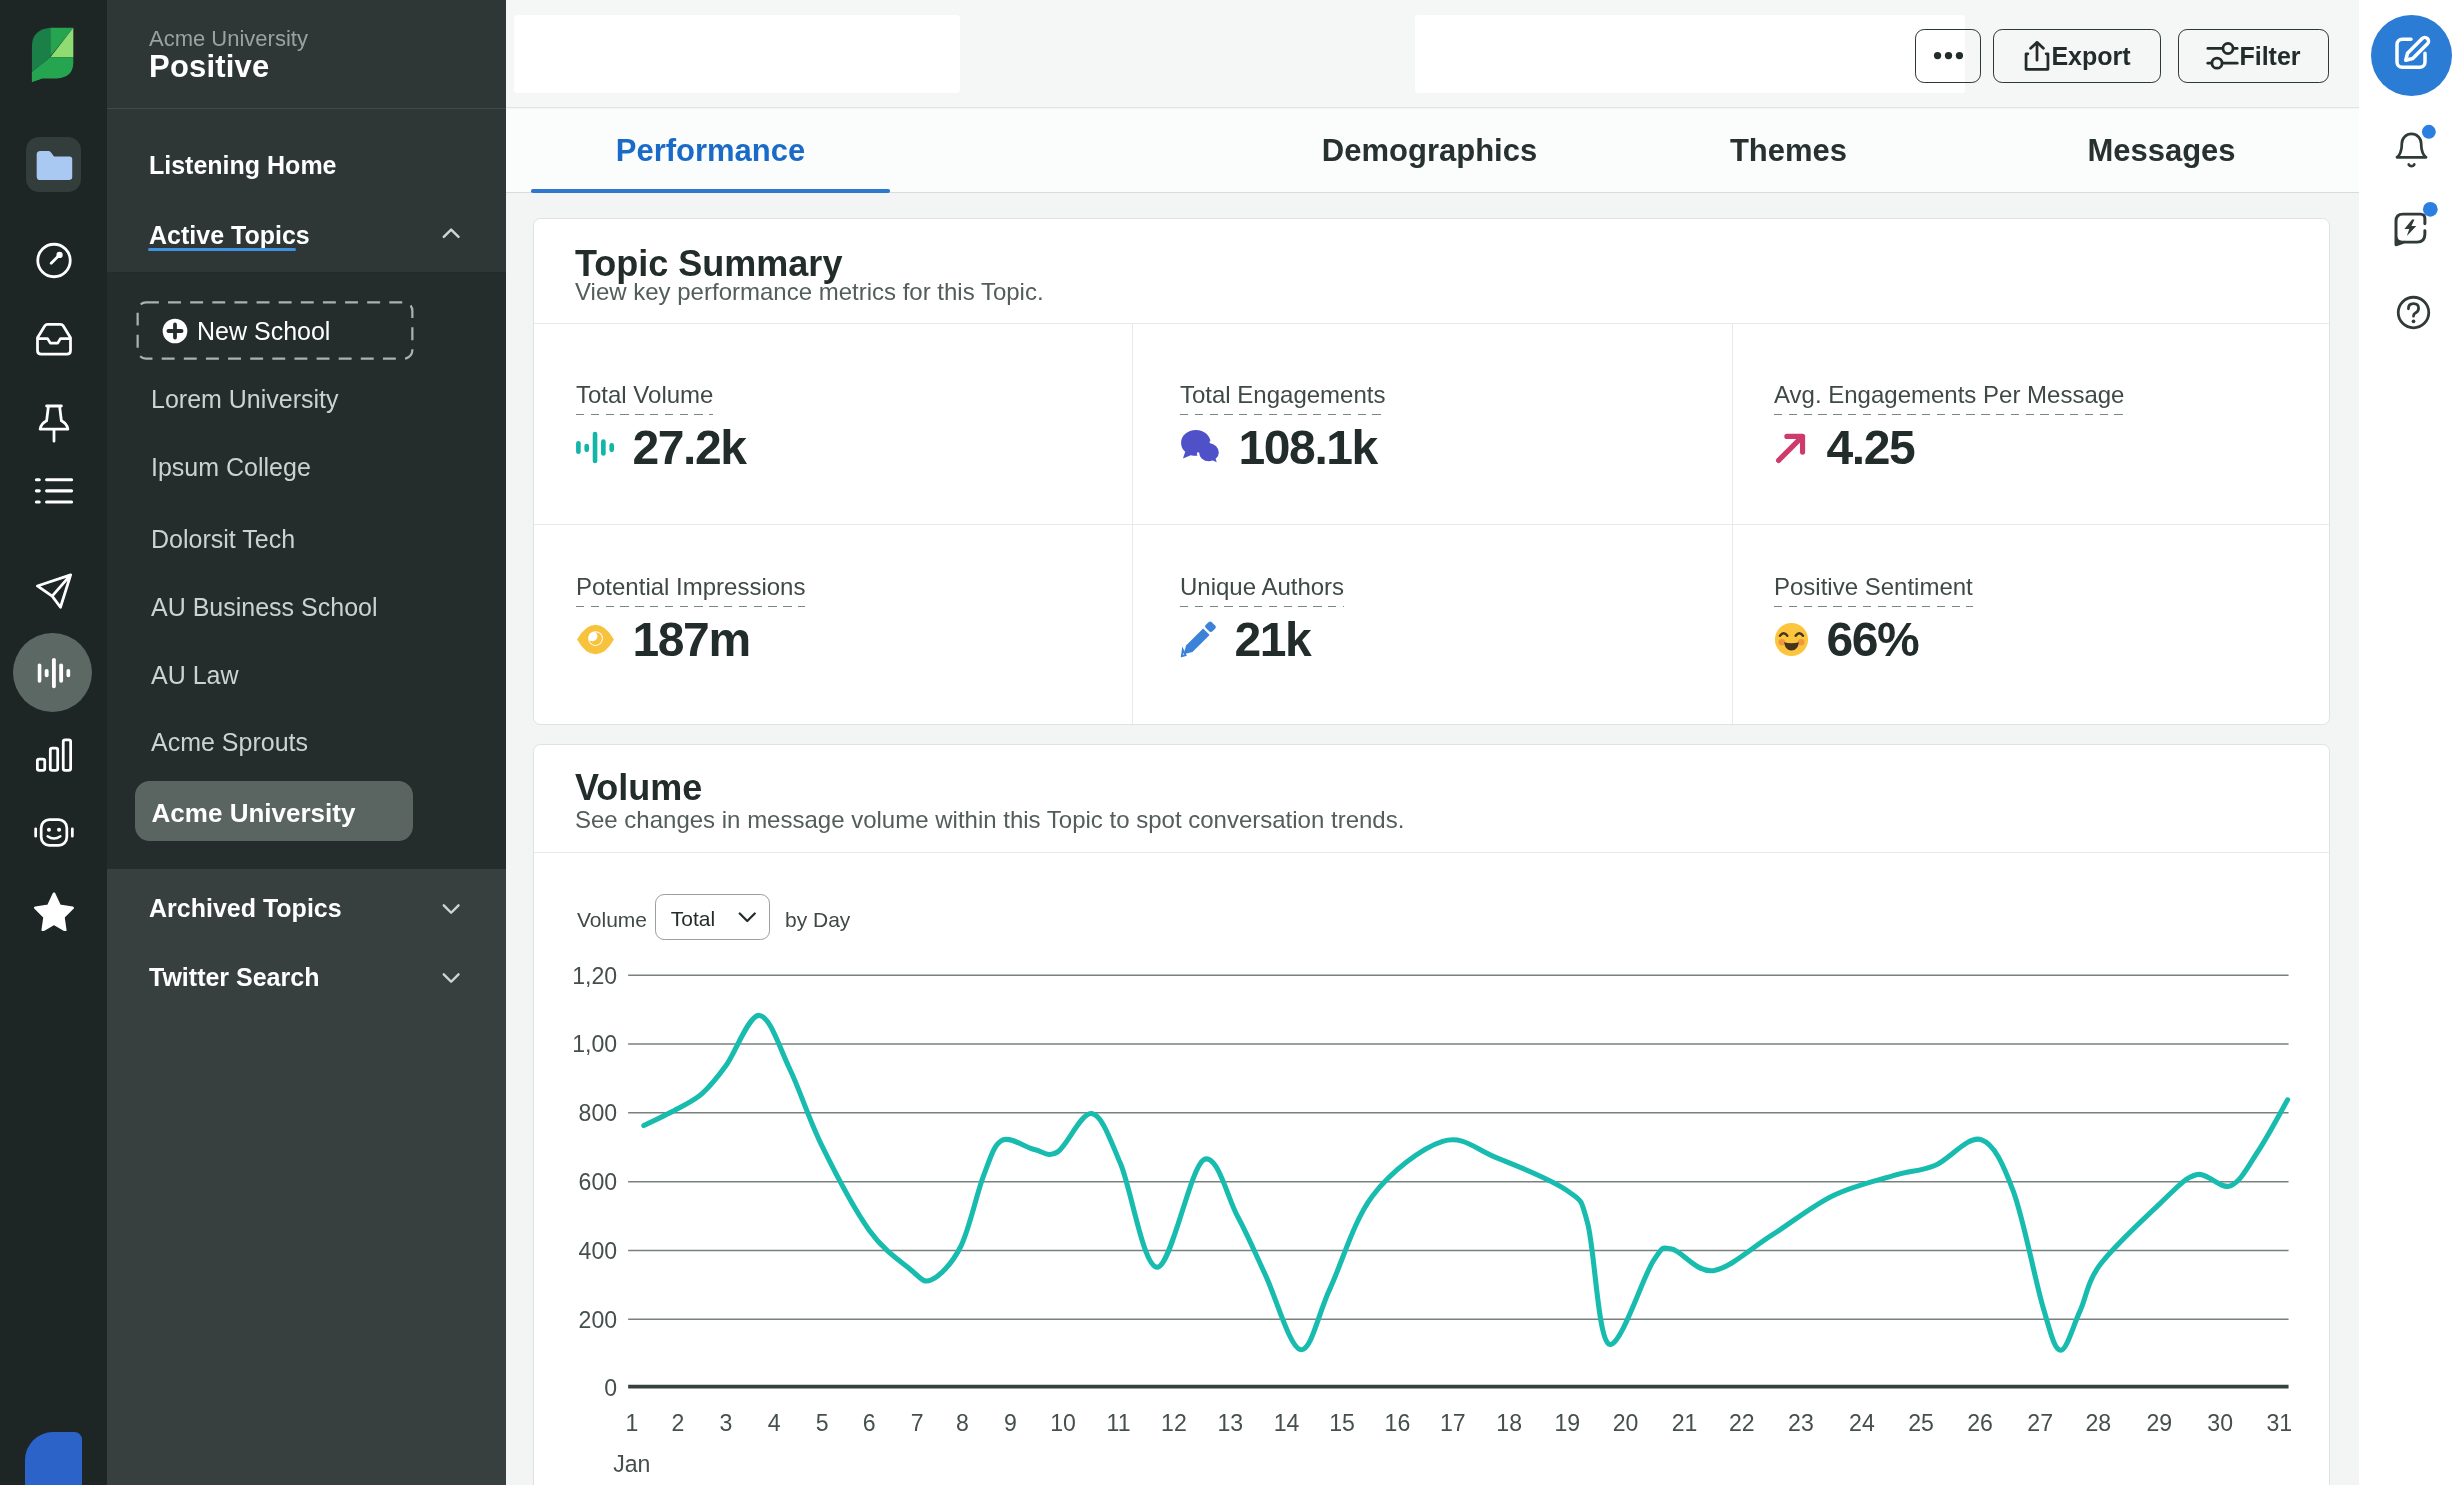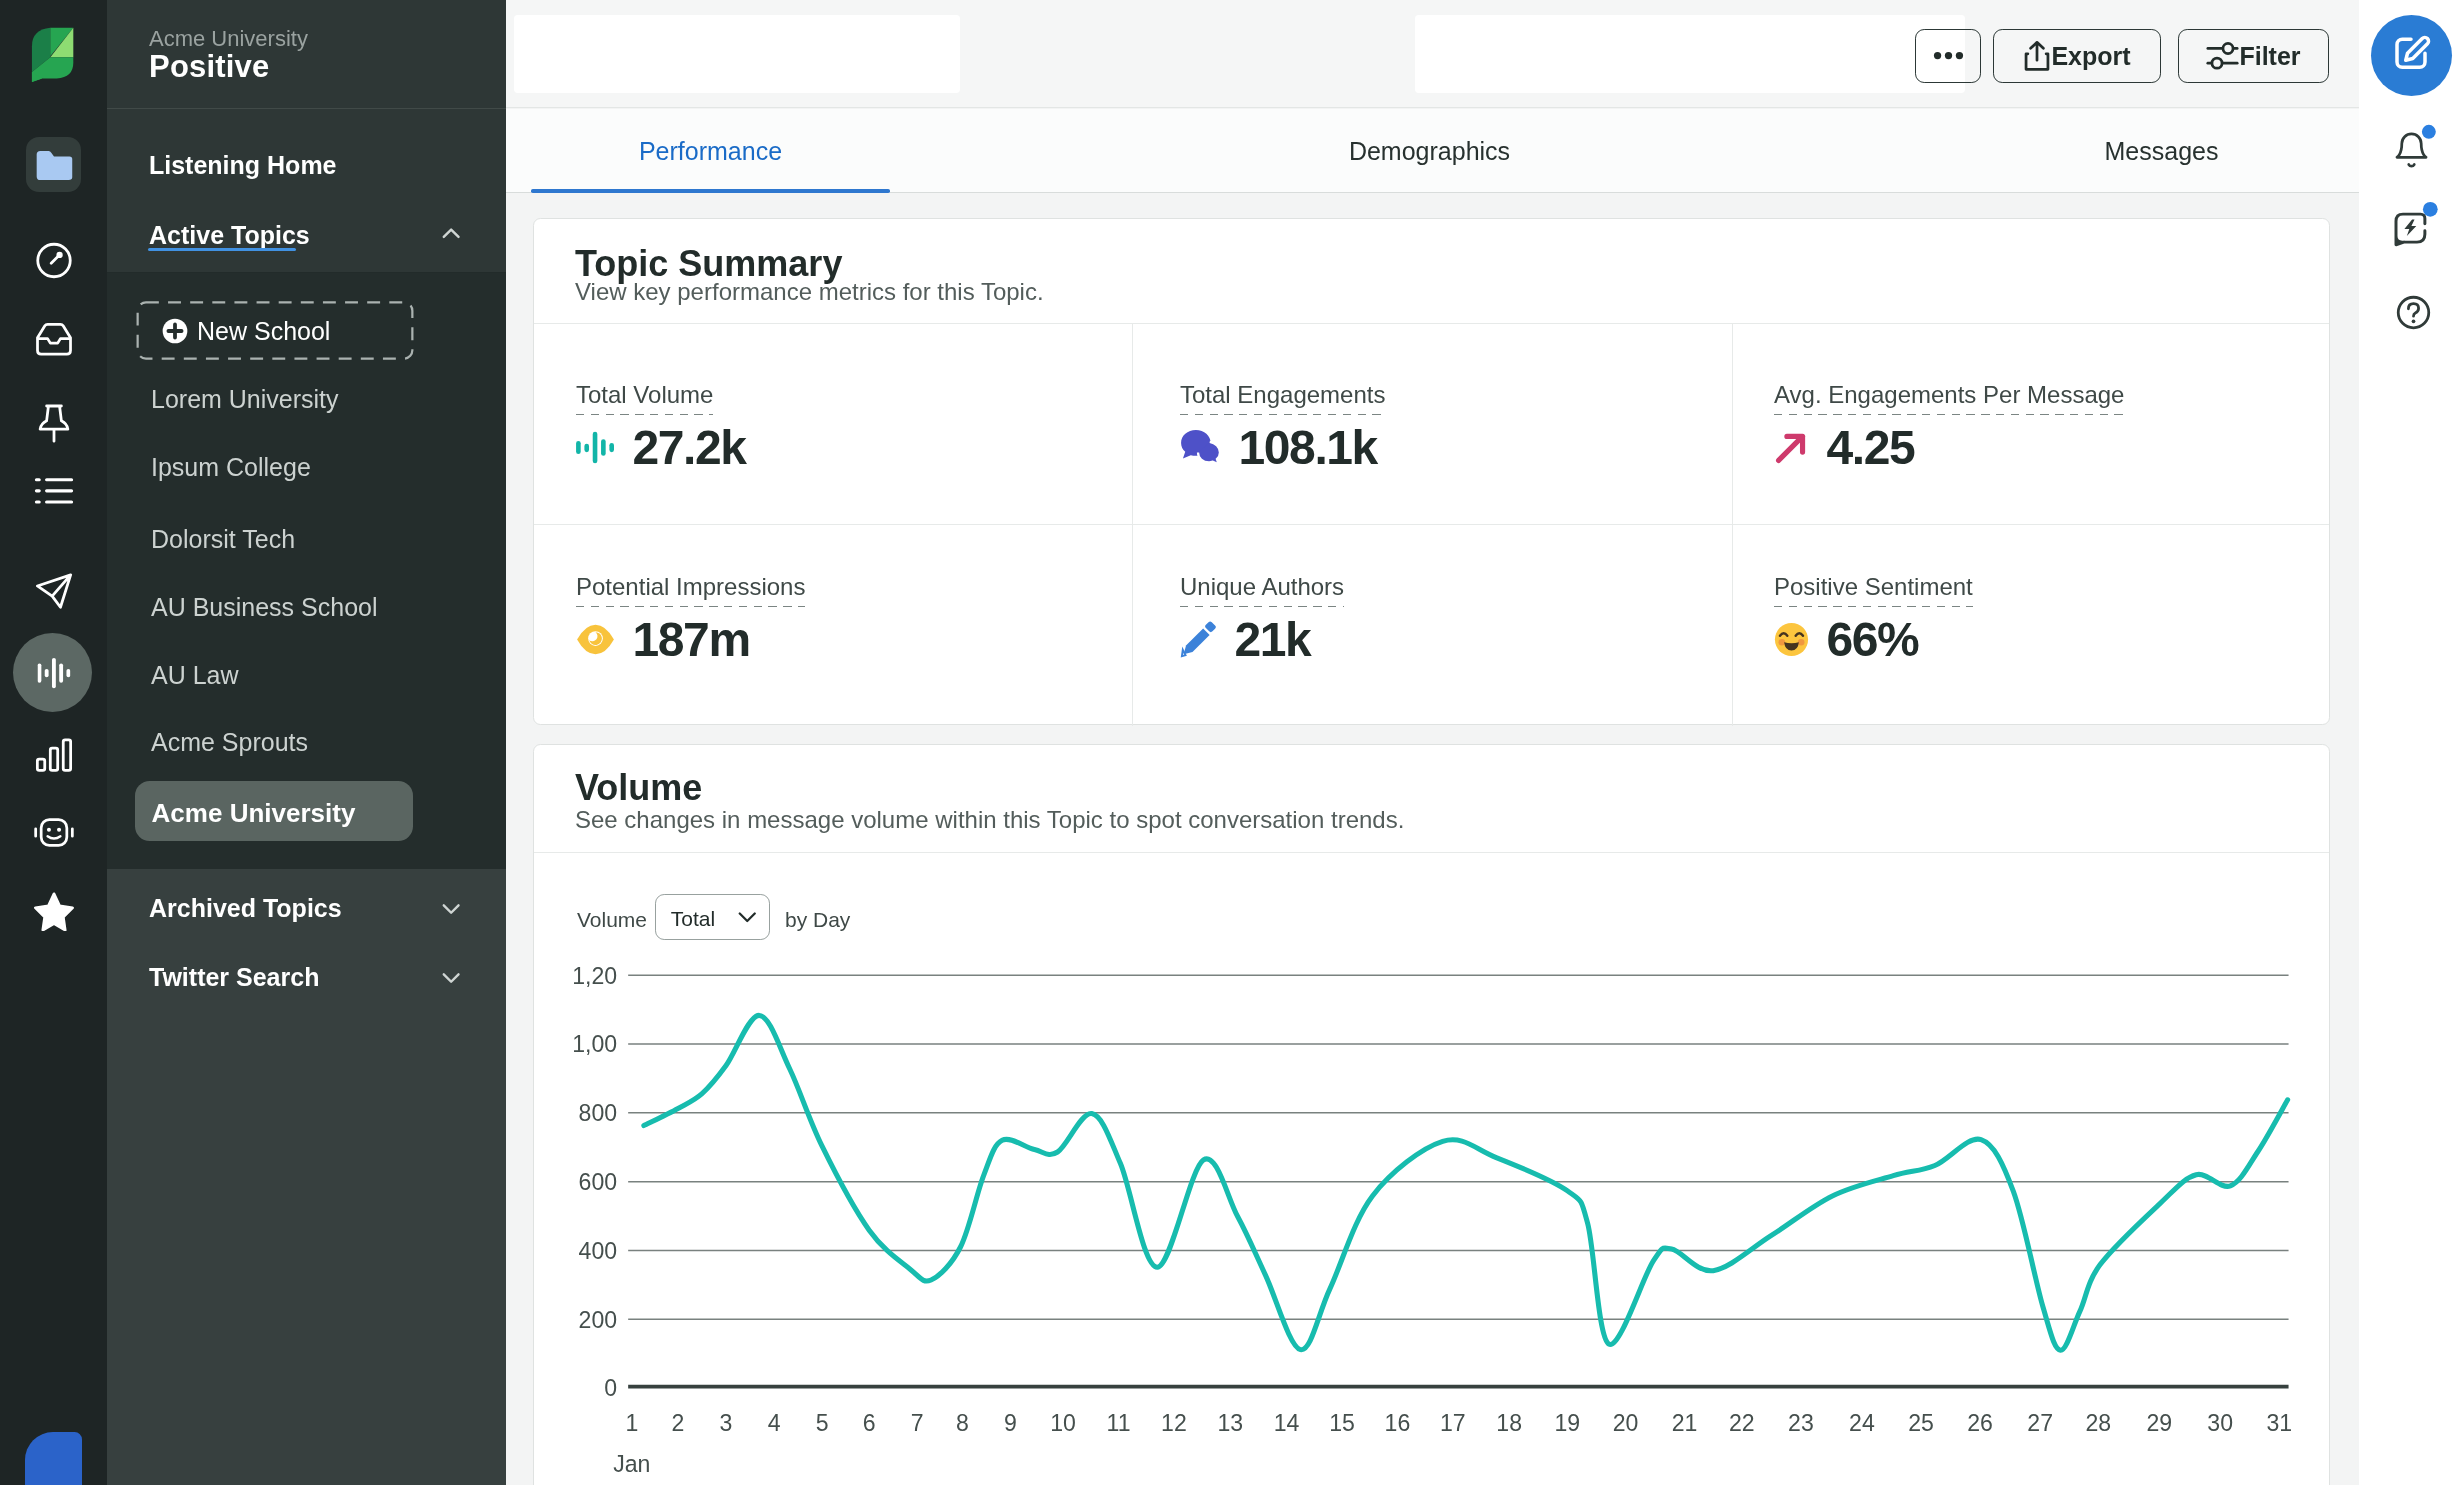--- a/index.html
+++ b/index.html
@@ -23,21 +23,21 @@
 .ntlabel{left:90px;top:317px;font-size:25px;color:#fff}
 .item{position:absolute;left:44px;font-size:25px;color:#ccd2d0;white-space:nowrap}
 .selrow{left:28px;top:781px;width:278px;height:60px;background:#5a6561;border-radius:14.8px}
 .selrow span{position:absolute;left:16.6px;top:16.6px;font-size:26px;font-weight:700;color:#fff}
 
 #topbar{left:506px;top:0;width:1853px;height:108px;background:#f5f6f6;border-bottom:0.9px solid #e3e6e5}
 .wrect1{left:8.3px;top:14.8px;width:446px;height:78px;background:#fff;border-radius:3.7px}
 .wrect2{left:909px;top:14.8px;width:550px;height:78px;background:#fff;border-radius:3.7px}
 .btn{position:absolute;top:29px;height:54px;border:1.8px solid #2c3836;border-radius:9.2px;display:flex;align-items:center;justify-content:center;font-size:25px;font-weight:700;color:#222c2a}
 #tabstrip{left:506px;top:109px;width:1853px;height:84px;background:#fbfcfc;border-bottom:0.9px solid #d8dcdb}
-.tab{position:absolute;top:0;width:359px;height:84px;display:flex;align-items:center;justify-content:center;font-size:25px;font-weight:400;color:#27312f}
+.tab{position:absolute;top:0;width:359px;height:84px;display:flex;align-items:center;justify-content:center;font-size:31px;font-weight:700;color:#27312f}
 .tabu{left:25px;top:80px;width:359px;height:3.7px;background:#2e77cf;border-radius:1.8px}
 
 .card{position:absolute;background:#fff;border:0.9px solid #dfe2e1;border-radius:7.4px}
 .ctitle{position:absolute;left:41px;font-size:36px;font-weight:700;color:#222c2a}
 .csub{position:absolute;left:41px;font-size:24px;color:#535d5b}
 .cdiv{position:absolute;left:0;width:100%;height:0.9px;background:#e7eae9}
 .vline{position:absolute;width:0.9px;background:#e7eae9}
 .mlabel{position:absolute;font-size:24px;line-height:24px;color:#3f4947;padding-bottom:8.3px;white-space:nowrap;background:repeating-linear-gradient(90deg,#7b8583 0 8.3px,rgba(0,0,0,0) 8.3px 14.8px) left bottom/100% 1.8px no-repeat}
 .mval{position:absolute;display:flex;align-items:center;gap:17.5px;font-size:48px;font-weight:700;color:#222c2a;letter-spacing:-1.4px}
 
@@ -185,20 +185,21 @@
             <circle cx="12" cy="24" r="5.5"></circle>
           </g>
         </svg>
   <span>Filter</span>
  </div>
 </div>
 
 <div class="abs" id="tabstrip">
  <div class="tab" style="left:25px;color:#1a6bc7">Performance</div>
  <div class="tab" style="left:744px">Demographics</div>
+ <div class="tab" style="left:1103px">Themes</div>
  <div class="tab" style="left:1476px">Messages</div>
  <div class="abs tabu"></div>
 </div>
 
 <div class="card" style="left:533px;top:218px;width:1797px;height:507px">
  <div class="ctitle" style="top:24px">Topic Summary</div>
  <div class="csub" style="top:59px">View key performance metrics for this Topic.</div>
  <div class="cdiv" style="top:104px"></div>
  <div class="vline" style="left:598px;top:105px;height:402px"></div>
  <div class="vline" style="left:1198px;top:105px;height:402px"></div>

